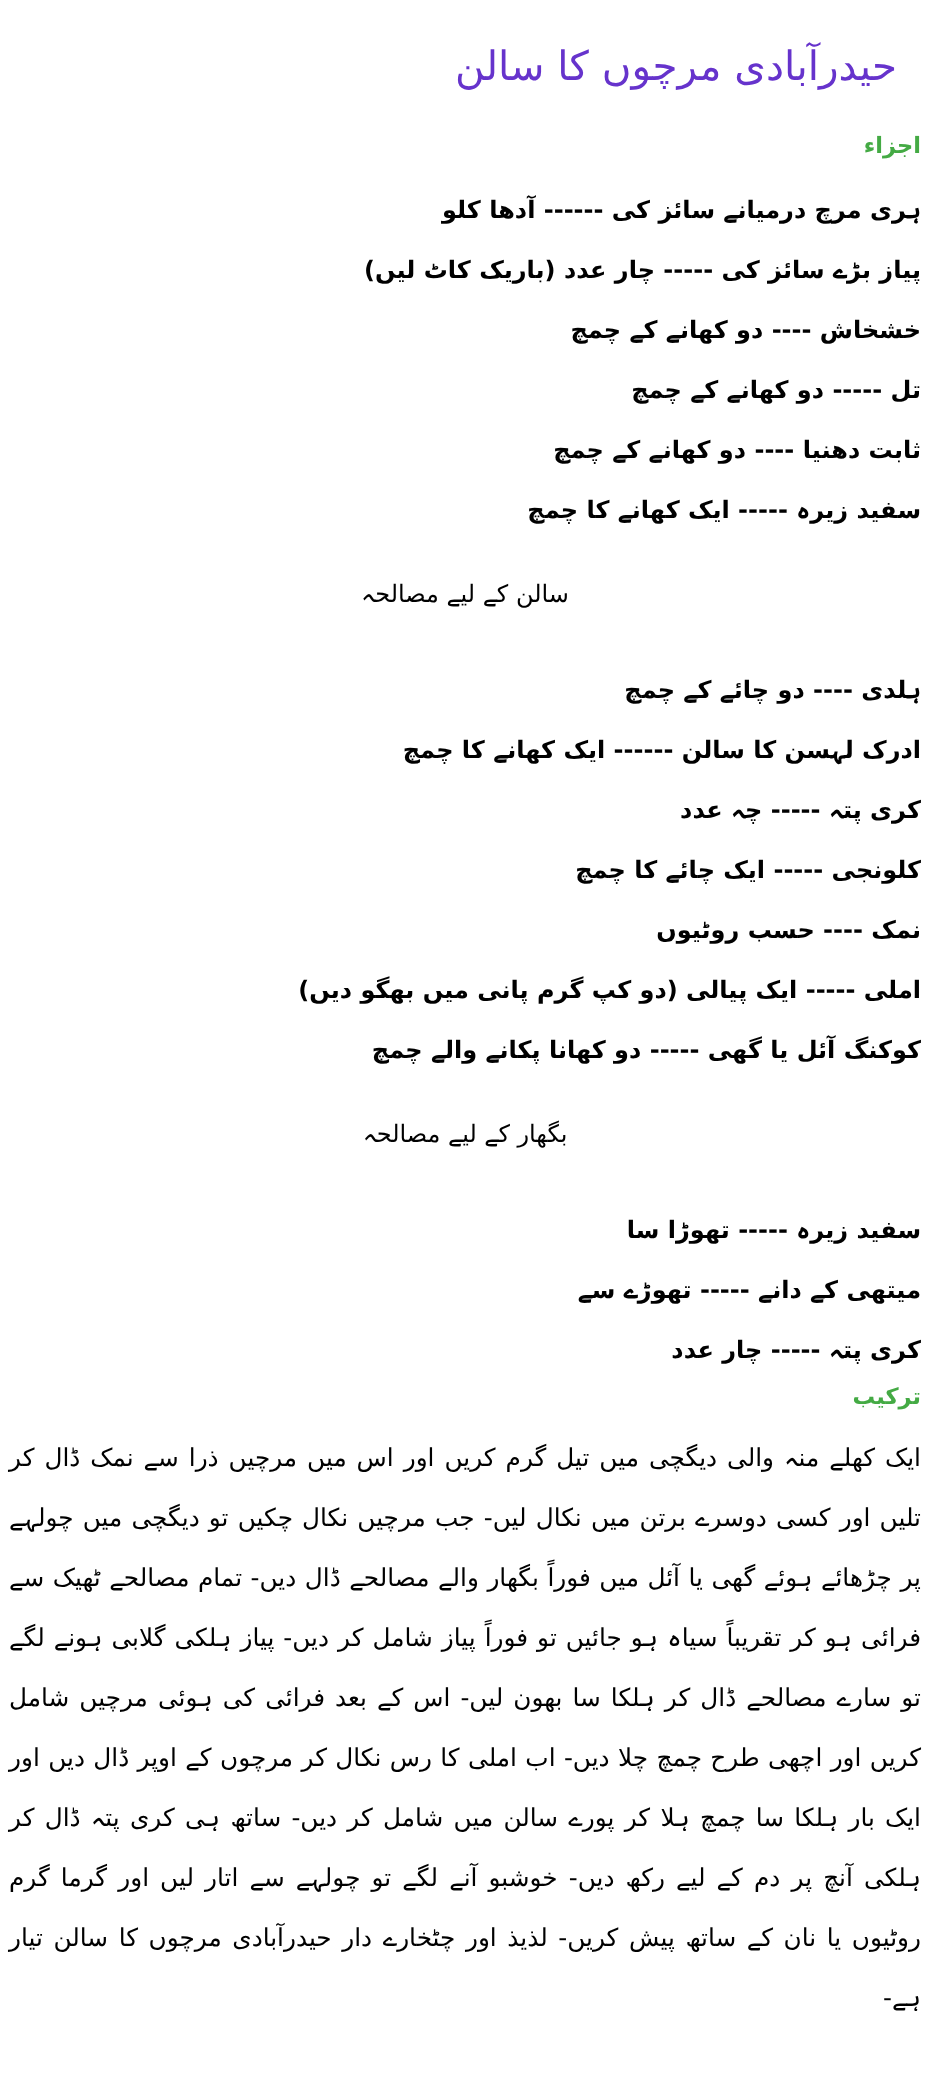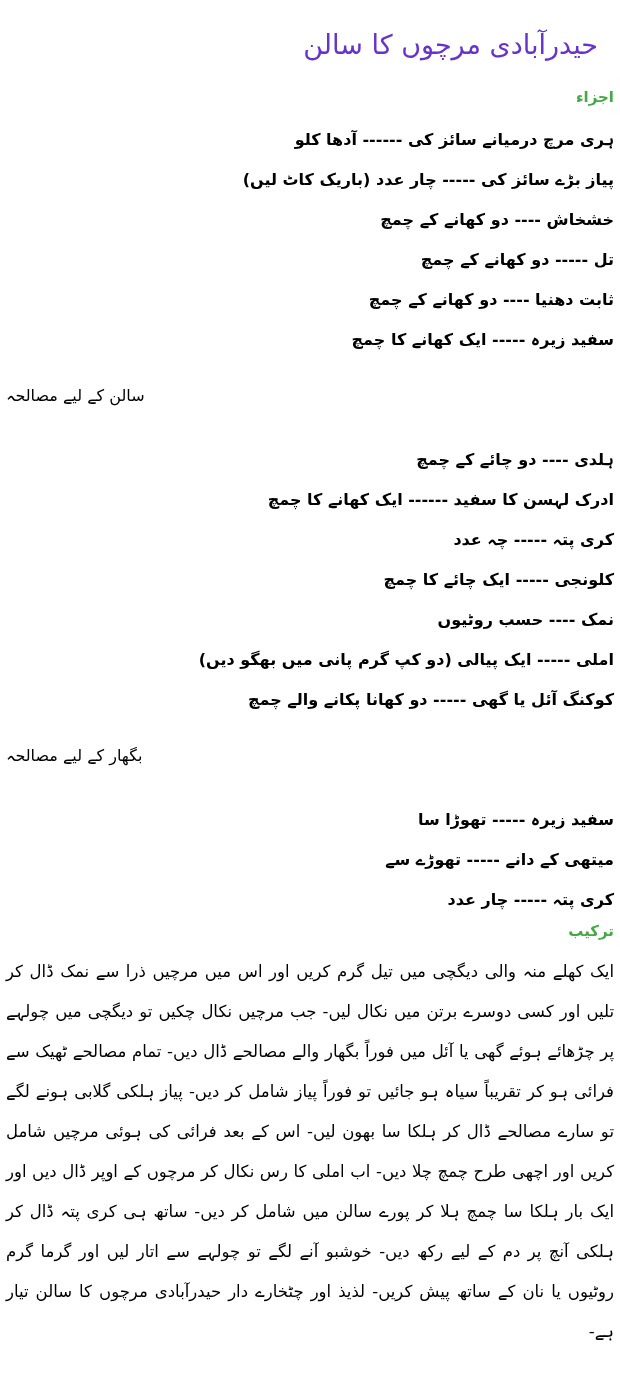--- a/index.html
+++ b/index.html
@@ -46,21 +46,21 @@
     font-size:16px;
     line-height:40px;
     white-space:nowrap;
     text-align:right;
   }
   .plain-heading{
     font-size:16px;
     line-height:40px;
     margin-top:16px;
     margin-bottom:24px;
-    text-align:left;
+    text-align:center;
   }
   .green-heading.method-heading{
     margin-top:3px;
   }
   .method{
     margin:12px 0 0 0;
     font-size:16.5px;
     line-height:40px;
     text-align:justify;
     text-align-last:right;
@@ -79,21 +79,21 @@
     <div class="item">پیاز بڑے سائز کی ----- چار عدد (باریک کاٹ لیں)</div>
     <div class="item">خشخاش ---- دو کھانے کے چمچ</div>
     <div class="item">تل ----- دو کھانے کے چمچ</div>
     <div class="item">ثابت دھنیا ---- دو کھانے کے چمچ</div>
     <div class="item">سفید زیرہ ----- ایک کھانے کا چمچ</div>
   </div>
 
   <div class="plain-heading">سالن کے لیے مصالحہ</div>
   <div class="items">
     <div class="item">ہلدی ---- دو چائے کے چمچ</div>
-    <div class="item">ادرک لہسن کا سفید ------ ایک کھانے کا چمچ</div>
+    <div class="item">ادرک لہسن کا سالن ------ ایک کھانے کا چمچ</div>
     <div class="item">کری پتہ ----- چہ عدد</div>
     <div class="item">کلونجی ----- ایک چائے کا چمچ</div>
     <div class="item">نمک ---- حسب روٹیوں</div>
     <div class="item">املی ----- ایک پیالی (دو کپ گرم پانی میں بھگو دیں)</div>
     <div class="item">کوکنگ آئل یا گھی ----- دو کھانا پکانے والے چمچ</div>
   </div>
 
   <div class="plain-heading">بگھار کے لیے مصالحہ</div>
   <div class="items">
     <div class="item">سفید زیرہ ----- تھوڑا سا</div>

